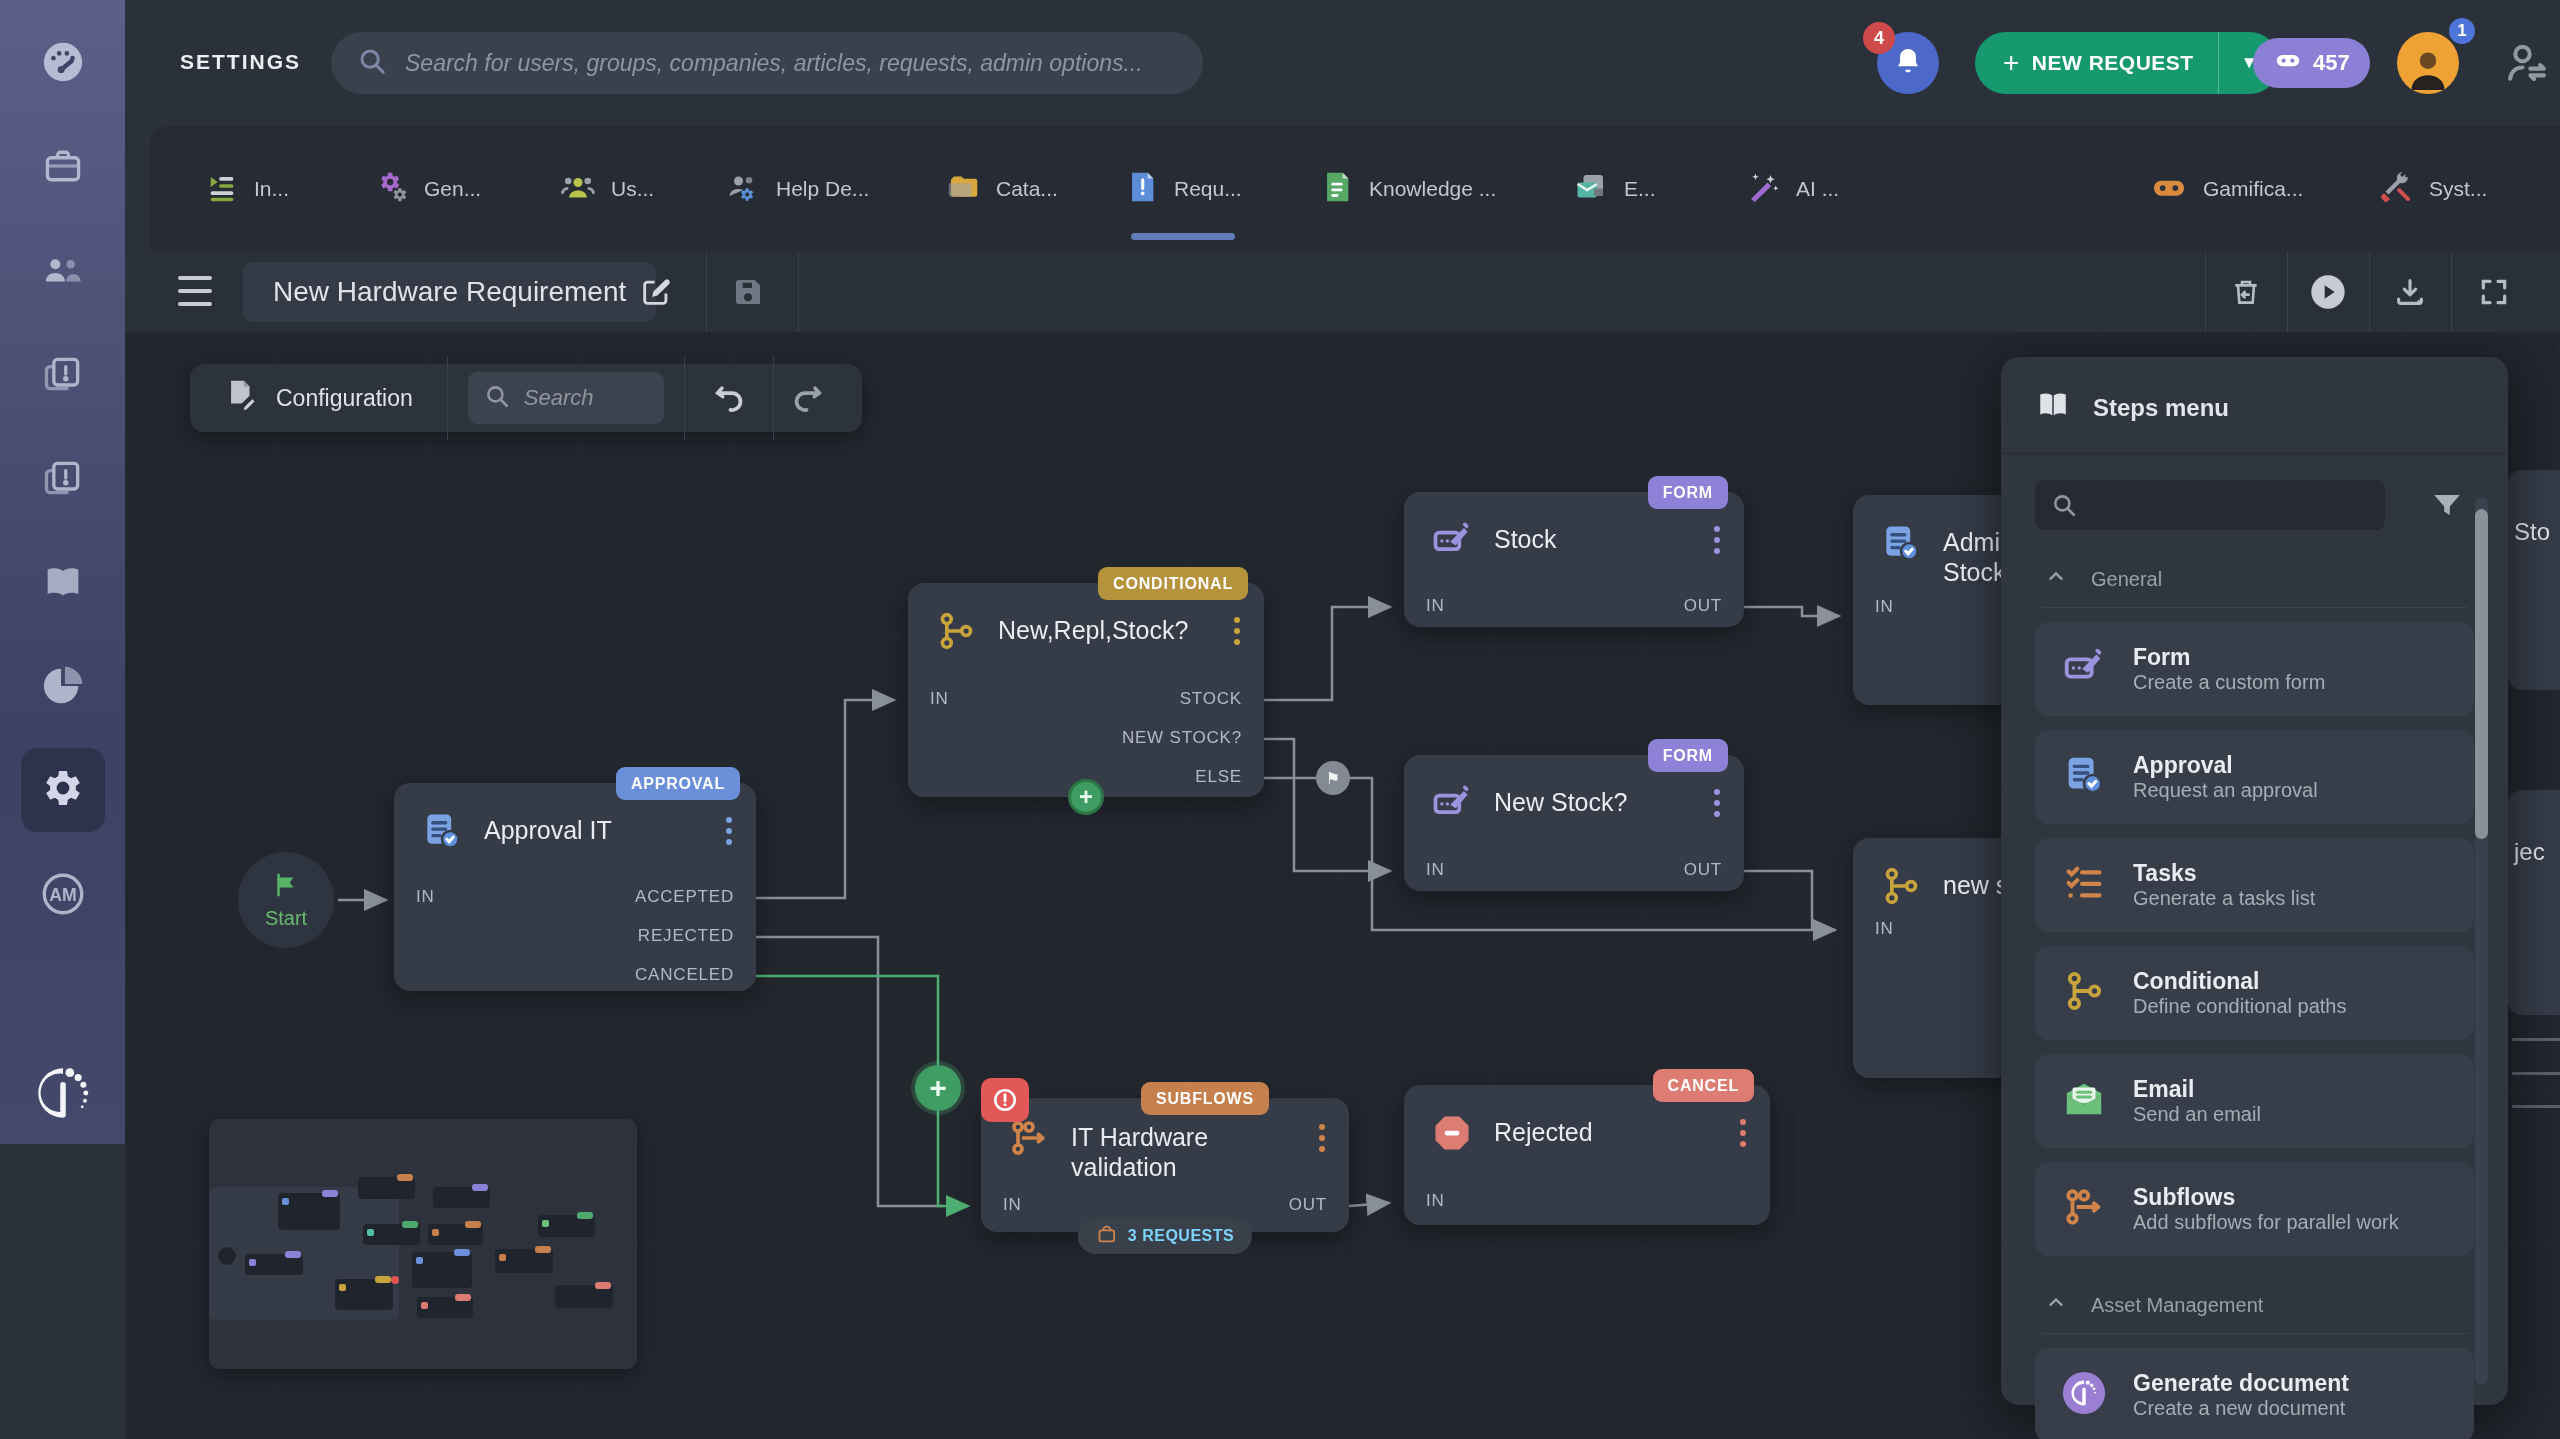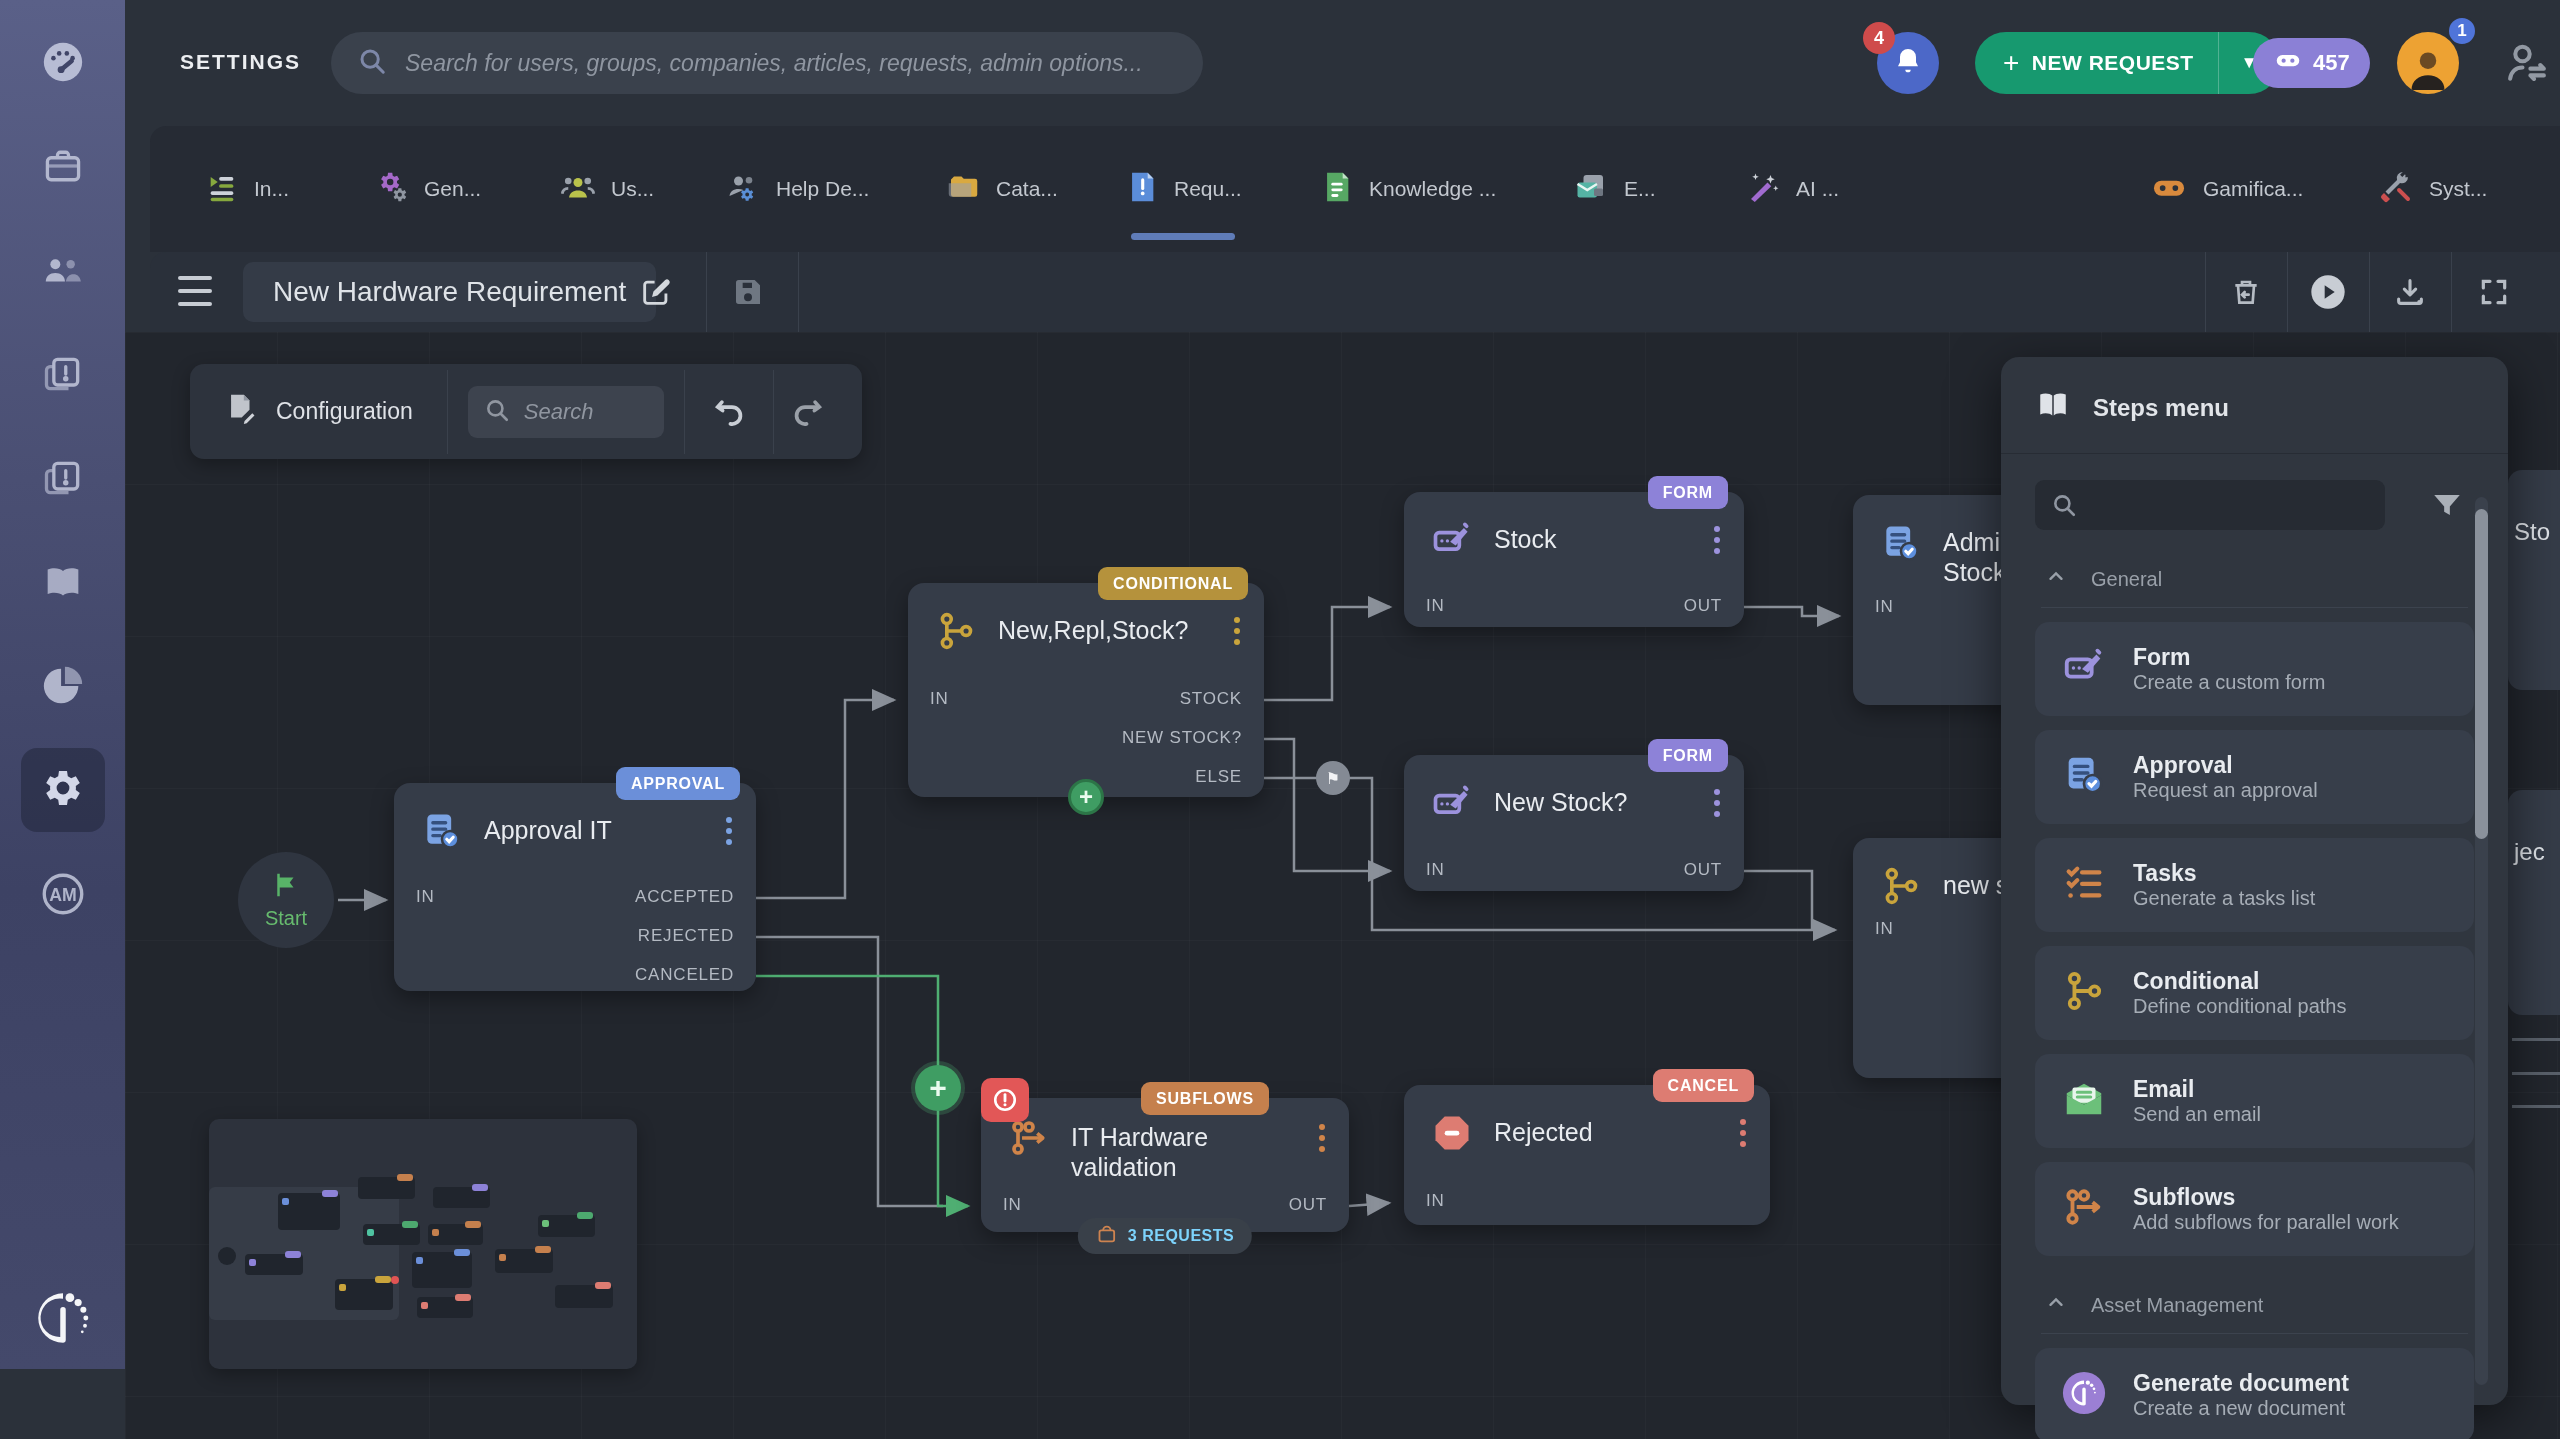--- a/index.html
+++ b/index.html
@@ -1,20 +1,20 @@
 <!DOCTYPE html>
 <html><head>
 <meta charset="utf-8">
 <style>
   html,body{margin:0;padding:0;background:#1c2026;}
   body{width:2560px;height:1439px;overflow:hidden;font-family:"Liberation Sans",sans-serif;-webkit-font-smoothing:antialiased;}
   .app{position:relative;width:2560px;height:1439px;background:#2b313a;}
 
   
-  .sidebar{position:absolute;left:0;top:0;width:125px;height:1369px;
+  .sidebar{position:absolute;left:0;top:0;width:125px;height:1144px;
     background:linear-gradient(180deg,#5a6088 0%,#4a4f73 35%,#3d4264 65%,#44496b 100%);
     display:flex;flex-direction:column;align-items:center;z-index:30;}
   .side-item{width:84px;height:84px;display:flex;align-items:center;justify-content:center;margin-top:20px;border-radius:16px;opacity:.82;}
   .side-item.active{background:rgba(26,30,48,.45);opacity:1;}
   .side-item svg{display:block;}
   .side-logo{position:absolute;bottom:18px;left:0;width:125px;display:flex;justify-content:center;}
 
   
   .topbar{position:absolute;left:125px;top:0;width:2435px;height:126px;background:#2b313a;}
   .settings-label{position:absolute;left:55px;top:50px;color:#eceef1;font-size:21px;font-weight:700;letter-spacing:2px;}
@@ -67,21 +67,21 @@
   .port.pout{right:22px;text-align:right;}
   .req-pill{position:absolute;left:50%;transform:translateX(-50%);bottom:-22px;height:36px;background:#394049;border-radius:18px;display:flex;align-items:center;gap:10px;padding:0 18px;color:#7dd3fc;font-size:16px;font-weight:600;letter-spacing:.5px;white-space:nowrap;}
 
   .start-node{position:absolute;left:113px;top:520px;width:96px;height:96px;border-radius:50%;background:#2f3540;display:flex;flex-direction:column;align-items:center;justify-content:center;gap:2px;z-index:2;}
   .start-node span{color:#67bb6e;font-size:20px;}
 
   .plus-btn{position:absolute;border-radius:50%;background:#3f9d63;color:#eafbef;display:flex;align-items:center;justify-content:center;font-weight:700;z-index:3;}
   .flag-marker{position:absolute;left:1191px;top:429px;width:34px;height:34px;border-radius:50%;background:#848a94;color:#f2f3f5;display:flex;align-items:center;justify-content:center;font-size:16px;z-index:3;}
 
   
-  .config-bar{position:absolute;left:65px;top:32px;height:95px;background:#2d333d;border-radius:14px;display:flex;align-items:center;z-index:4;box-shadow:0 6px 18px rgba(0,0,0,.3);}
+  .config-bar{position:absolute;left:65px;top:32px;height:68px;background:#2d333d;border-radius:14px;display:flex;align-items:center;z-index:4;box-shadow:0 6px 18px rgba(0,0,0,.3);}
   .config-bar .cfg-label{display:flex;align-items:center;gap:18px;color:#dfe2e7;font-size:23px;padding:0 34px;}
   .config-bar .csep{width:1px;height:84px;background:#3a414c;}
   .cfg-search{margin:0 20px;width:196px;height:52px;background:#3d434e;border-radius:9px;display:flex;align-items:center;gap:12px;padding:0 16px;box-sizing:border-box;}
   .cfg-search input{width:120px;background:transparent;border:none;outline:none;color:#c7ccd3;font-size:22px;font-style:italic;font-family:"Liberation Sans",sans-serif;}
   .cfg-search input::placeholder{color:#9096a0;}
   .cfg-icon-btn{width:88px;height:84px;display:flex;align-items:center;justify-content:center;}
 
   
   .minimap{position:absolute;left:84px;top:787px;width:428px;height:250px;background:#2d323c;border-radius:10px;z-index:4;box-shadow:0 6px 18px rgba(0,0,0,.3);}
   .mm-node{position:absolute;background:#20252d;border-radius:4px;}

